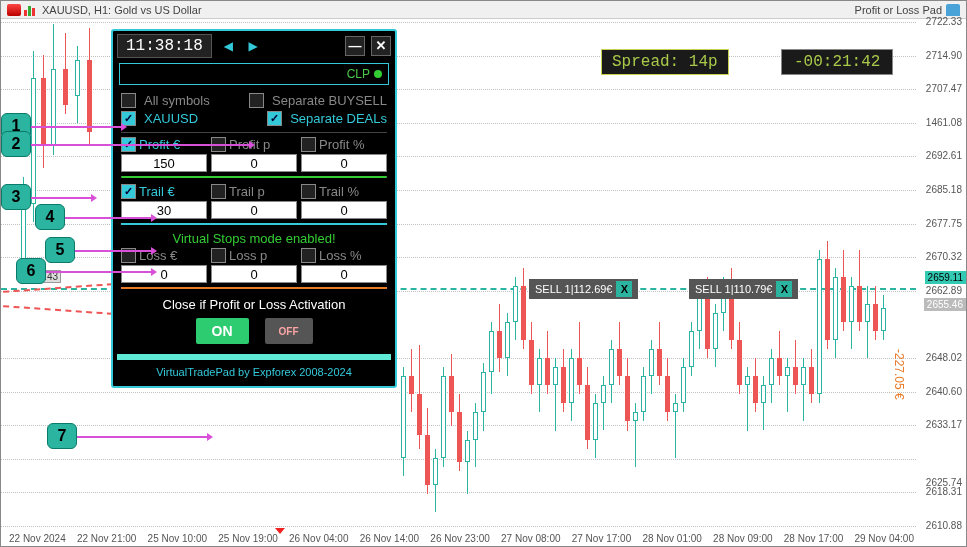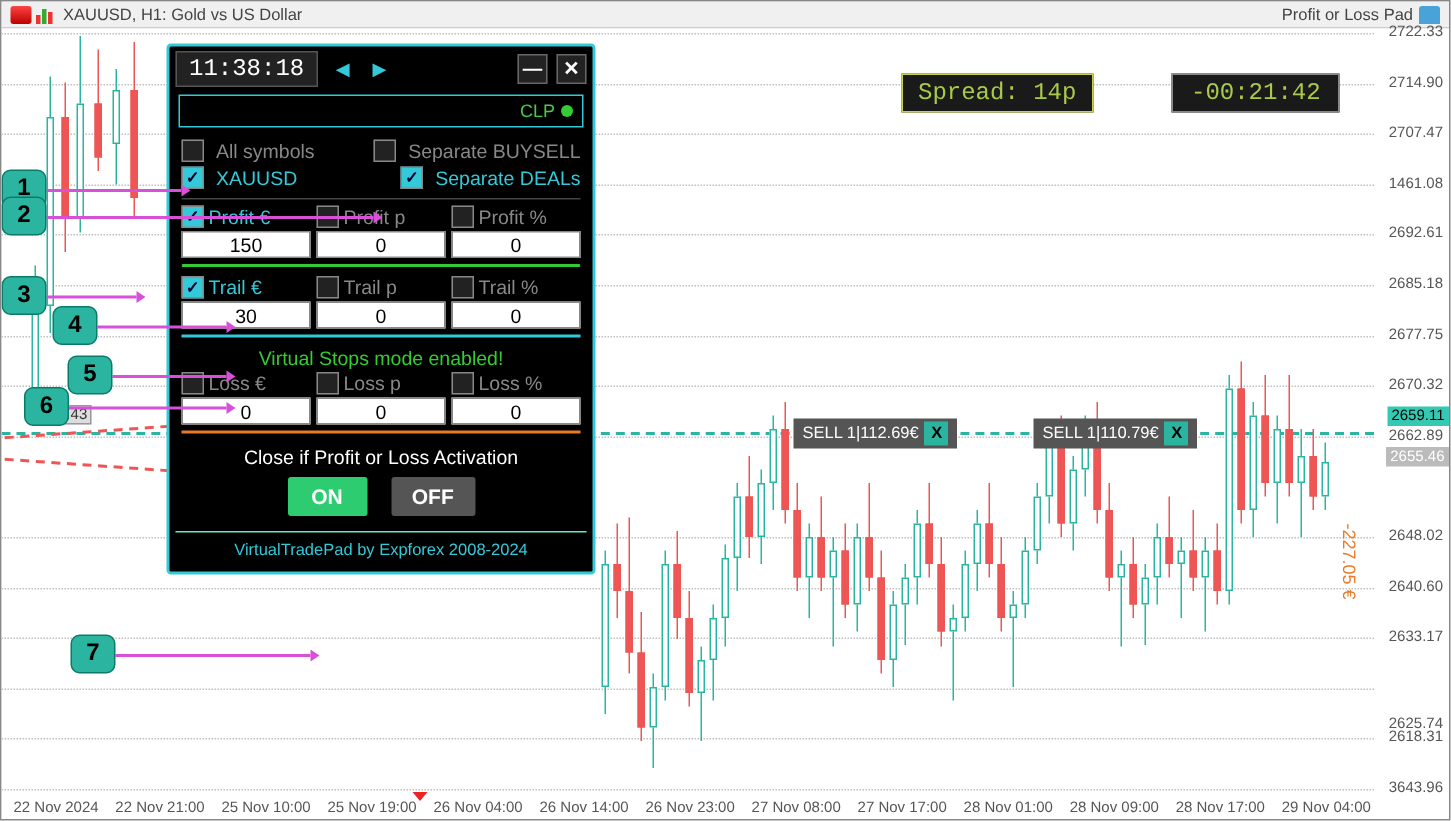--- a/index.html
+++ b/index.html
@@ -69,23 +69,23 @@
   .col3 > div { flex: 1; }
   .field-label { display: flex; align-items: center; gap: 3px; margin-bottom: 2px; }
   .num-input { width: 100%; background: #fff; color: #000; border: 1px solid #888; height: 18px; text-align: center; font-size: 13px; }
   
   .virt-text { text-align: center; color: #3c3; font-size: 13px; margin: 6px 0 2px; }
   .stats-row { display: flex; justify-content: space-around; color: #3c3; font-size: 14px; margin-bottom: 6px; }
   
   .activation-text { text-align: center; color: #fff; font-size: 13px; margin: 8px 0 6px; }
   .onoff-row { display: flex; justify-content: center; gap: 16px; margin-bottom: 10px; }
   .btn-on { background: #2ecc71; color: #fff; border: none; padding: 5px 16px; font-size: 14px; font-weight: bold; cursor: pointer; border-radius: 2px; }
-  .btn-off { background: #555; color: #ffffff; border: none; padding: 5px 14px; font-size: 14px; font-weight: bold; cursor: pointer; border-radius: 2px; }
-  
-  .footer { border-top: 1px solid #5eead4; text-align: center; color: #33c9d9; font-size: 11px; padding: 6px 0; margin: 0 4px 2px; }
+  .btn-off { background: #555; color: #fca5a5; border: none; padding: 5px 14px; font-size: 10px; font-weight: bold; cursor: pointer; border-radius: 2px; }
+  
+  .footer { border-top: 6px solid #5eead4; text-align: center; color: #33c9d9; font-size: 11px; padding: 6px 0; margin: 0 4px 2px; }
   
   
   .callout { position: absolute; z-index: 60; }
   .callout-num { width: 30px; height: 26px; background: #2bb5a0; color: #000; border: 1px solid #0a7a6a; border-radius: 6px; font-size: 16px; font-weight: bold; display: flex; align-items: center; justify-content: center; position: absolute; left: 0; top: -13px; }
   .callout-line { position: absolute; top: 0; left: 30px; height: 2px; background: #d850d8; }
   .callout-line::after { content: ""; position: absolute; right: -6px; top: -3px; border-left: 6px solid #d850d8; border-top: 4px solid transparent; border-bottom: 4px solid transparent; }
   
   .red-marker-bottom { position: absolute; left: 274px; bottom: 12px; width: 0; height: 0; border-left: 5px solid transparent; border-right: 5px solid transparent; border-top: 6px solid #e22; }
   .red-dash-arc { position: absolute; top: 268px; left: 2px; width: 110px; height: 2px; border-top: 2px dashed #e55; transform: rotate(-4deg); }
   .red-dash-arc2 { position: absolute; top: 290px; left: 2px; width: 110px; height: 2px; border-top: 2px dashed #e55; transform: rotate(4deg); }
@@ -121,21 +121,21 @@
       <div class="y-tick" style="top: 131.427px;">2692.61</div>
       <div class="y-tick" style="top: 165.027px;">2685.18</div>
       <div class="y-tick" style="top: 198.626px;">2677.75</div>
       <div class="y-tick" style="top: 232.225px;">2670.32</div>
       <div class="y-tick" style="top: 265.825px;">2662.89</div>
       <div class="y-tick" style="top: 333.069px;">2648.02</div>
       <div class="y-tick" style="top: 366.623px;">2640.60</div>
       <div class="y-tick" style="top: 400.222px;">2633.17</div>
       <div class="y-tick" style="top: 446px; margin-top: 12px;">2625.74</div>
       <div class="y-tick" style="top: 467.421px;">2618.31</div>
-      <div class="y-tick" style="top: 501.021px;">3643.96</div>
+      <div class="y-tick" style="top: 501.021px;">2610.88</div>
     </div>
   <div id="gridlines">
       <div class="grid-line" style="top: 3.02982px;"></div>
       <div class="grid-line" style="top: 36.6292px;"></div>
       <div class="grid-line" style="top: 70.2286px;"></div>
       <div class="grid-line" style="top: 103.828px;"></div>
       <div class="grid-line" style="top: 137.427px;"></div>
       <div class="grid-line" style="top: 171.027px;"></div>
       <div class="grid-line" style="top: 204.626px;"></div>
       <div class="grid-line" style="top: 238.225px;"></div>

